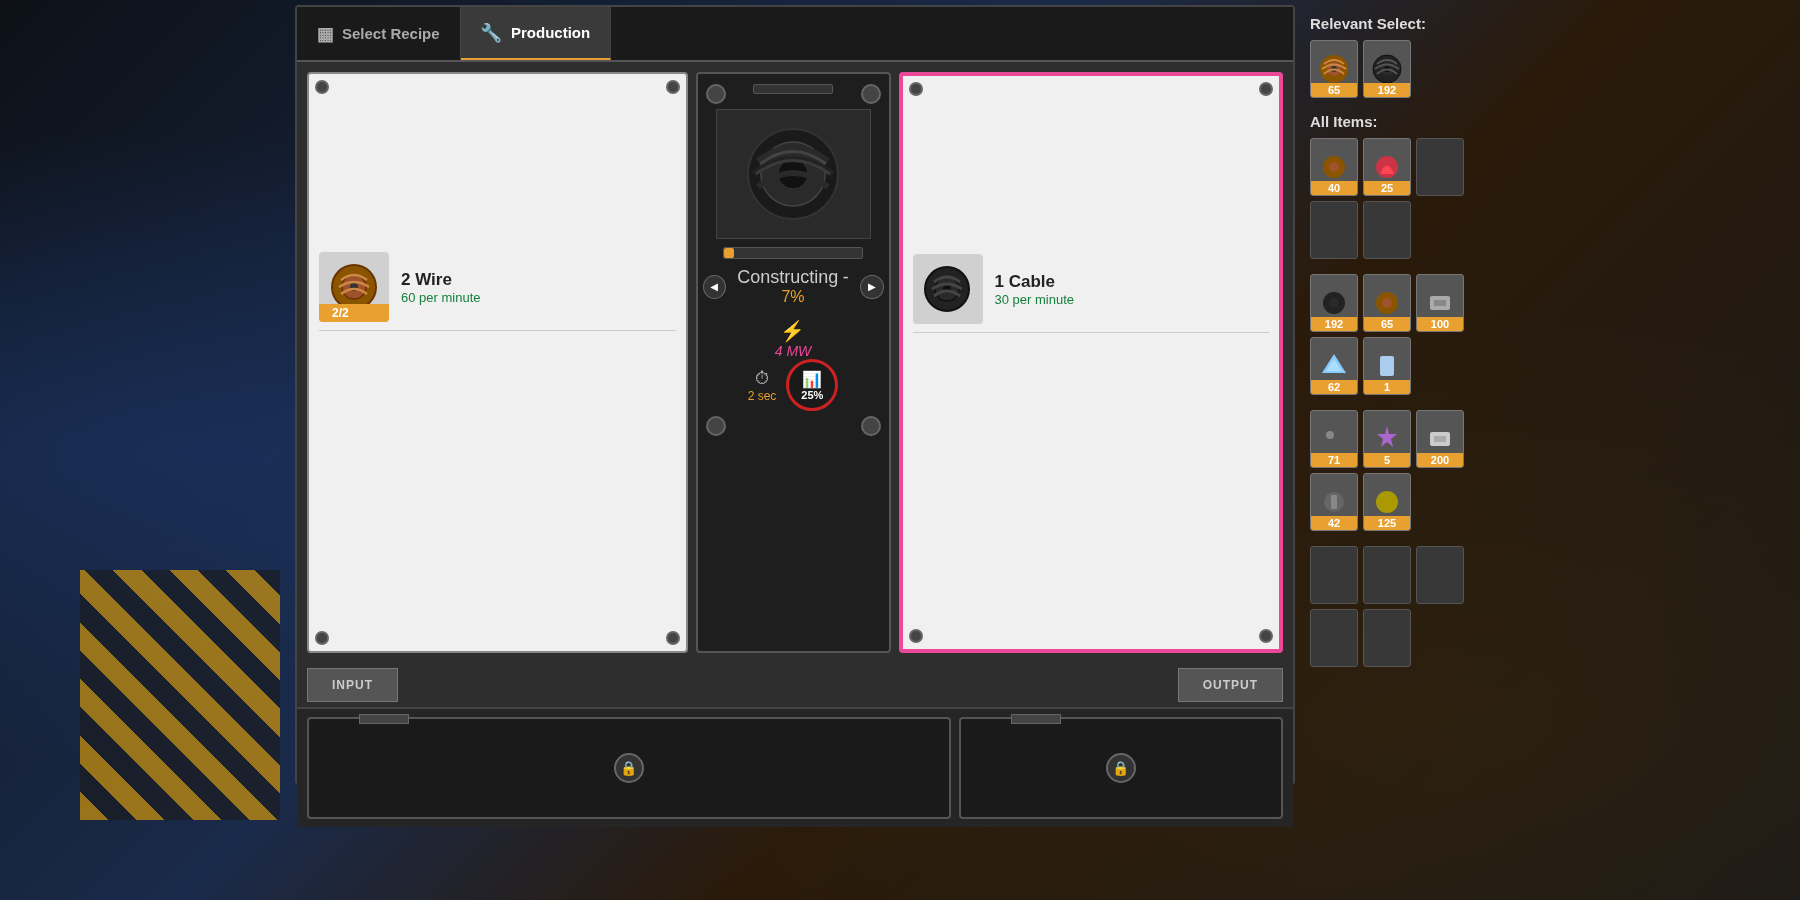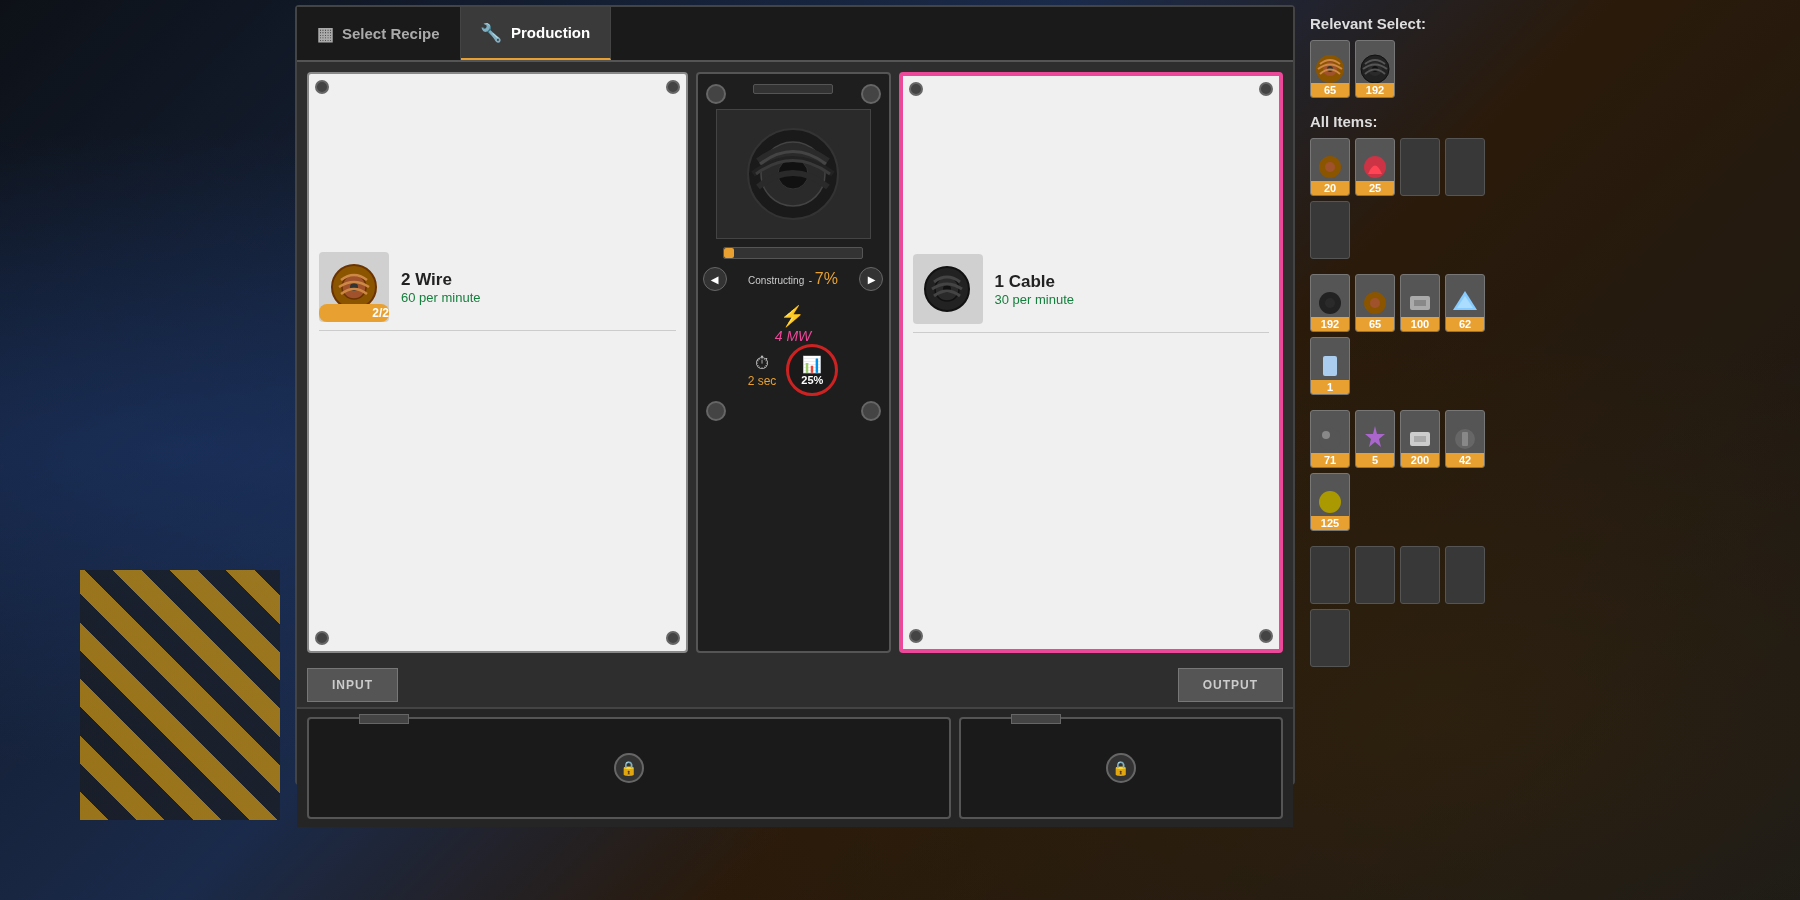--- a/index.html
+++ b/index.html
@@ -147,23 +147,22 @@
     }
     .item-badge {
       position: absolute;
       bottom: 0;
       left: 0;
       right: 0;
       background: #e8a030;
       color: #fff;
       font-size: 12px;
       font-weight: bold;
-      text-align: right;
-      padding: 2px 0;
-      border-radius: 8px;
+      text-align: left;
+      padding: 2px 13px;
     }
     .item-info .item-name {
       font-size: 17px;
       font-weight: bold;
       color: #222;
     }
     .item-info .item-rate {
       font-size: 13px;
       color: #15803d;
     }
@@ -244,21 +243,21 @@
       border-radius: 50%;
       display: flex;
       align-items: center;
       justify-content: center;
       cursor: pointer;
       color: #fff;
       font-size: 10px;
     }
     .constructing-text {
       color: #ccc;
-      font-size: 10px;
+      font-size: 18px;
     }
     .constructing-pct {
       color: #e8a030;
     }
 
     .power-icon {
       color: #fff;
       font-size: 20px;
       margin-top: 5px;
     }
@@ -434,21 +433,21 @@
       margin-bottom: 8px;
     }
 
     .items-grid {
       display: flex;
       flex-wrap: wrap;
       gap: 5px;
       margin-bottom: 15px;
     }
     .inv-item {
-      width: 40px;
+      width: 48px;
       height: 58px;
       background: #555;
       border: 1px solid #777;
       border-radius: 3px;
       display: flex;
       flex-direction: column;
       align-items: center;
       justify-content: center;
       position: relative;
       cursor: pointer;
@@ -674,21 +673,21 @@
   <div class="right-section-title">All Items:</div>
 
   <div class="items-grid">
     <div class="inv-item">
       <div class="inv-item-img">
         <svg width="30" height="30" viewBox="0 0 30 30">
             <circle cx="15" cy="15" r="11" fill="#8B5500"></circle>
             <circle cx="15" cy="15" r="5" fill="#A0522D"></circle>
           </svg>
       </div>
-      <div class="inv-item-count">20</div>
+      <div class="inv-item-count">40</div>
     </div>
     <div class="inv-item">
       <div class="inv-item-img">
         <svg width="30" height="30" viewBox="0 0 30 30">
             <circle cx="15" cy="15" r="11" fill="#cc3344"></circle>
             <path d="M8 22 Q15 5 22 22" fill="#ff4455"></path>
           </svg>
       </div>
       <div class="inv-item-count">25</div>
     </div>

